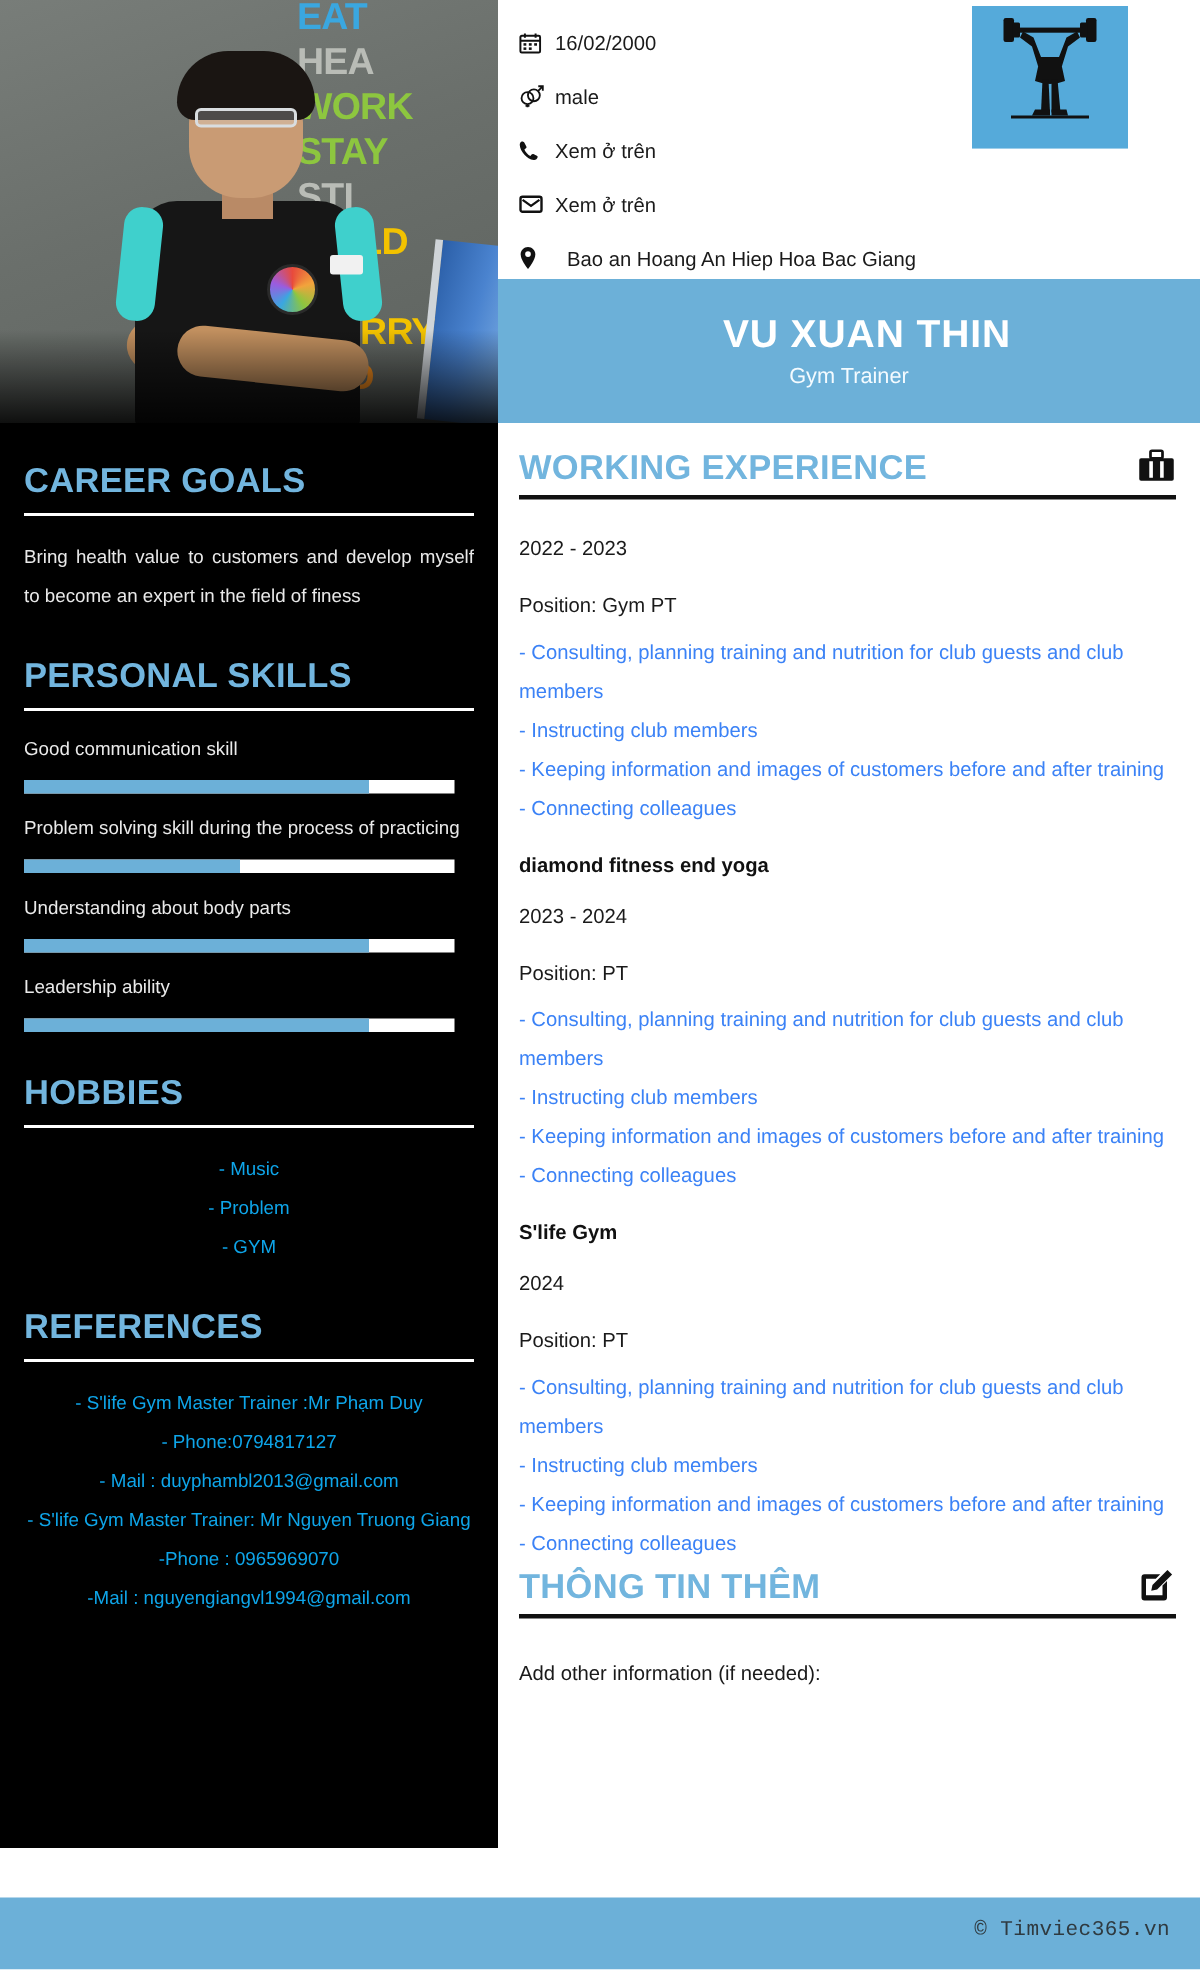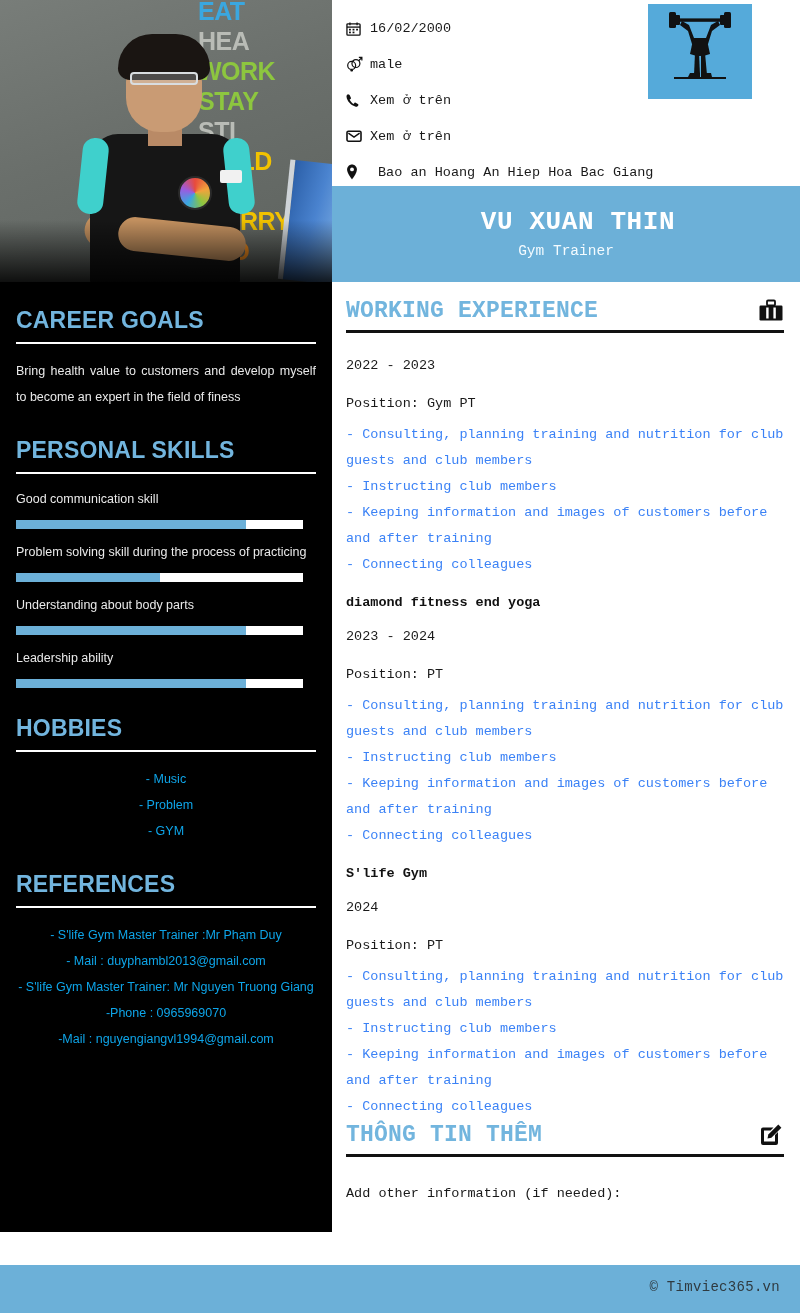--- a/index.html
+++ b/index.html
@@ -116,21 +116,21 @@
   }
   .skill-fill { position: absolute; left: 0; top: 0; height: 9px; background: #6cb0d8; }
 
   .hobby-item, .ref-item {
     color: #0ea5e9; font-size: 12.5px; line-height: 26px; text-align: center;
   }
   .block-gap { height: 26px; }
   .block-gap-sm { height: 14px; }
 
   
-  .right-col { position: absolute; left: 332px; top: 0; width: 468px; height: 1232px; background: #fff; font-family: Liberation Mono, monospace; }
+  .right-col { position: absolute; left: 332px; top: 0; width: 468px; height: 1232px; background: #fff; }
 
   .info-strip { position: relative; height: 186px; padding: 10px 0 0 14px; }
   .info-row { display: flex; align-items: center; height: 36px; }
   .info-icon {
     width: 24px; min-width: 24px; color: #111; font-size: 14px;
     display: flex; align-items: center; justify-content: flex-start;
   }
   .info-text { color: #1a1a1a; font-size: 13.5px; }
   .info-row.addr .info-text { padding-left: 8px; }
   .info-row.addr .info-icon { font-size: 15px; }
@@ -279,20 +279,21 @@
         <div class="hobby-item">- Problem</div>
         <div class="hobby-item">- GYM</div>
       </div>
 
       <div class="block-gap"></div>
 
       <div>
         <div class="sec-title">REFERENCES</div>
         <div class="sec-rule"></div>
         <div class="ref-item">- S'life Gym Master Trainer :Mr Phạm Duy</div>
+        <div class="ref-item">- Phone:0794817127</div>
         <div class="ref-item">-  Mail : duyphambl2013@gmail.com</div>
         <div class="ref-item">- S'life Gym Master Trainer: Mr Nguyen Truong Giang</div>
         <div class="ref-item">-Phone : 0965969070</div>
         <div class="ref-item">-Mail : nguyengiangvl1994@gmail.com</div>
       </div>
 
     </div>
   </div>
 
   <div class="right-col">

